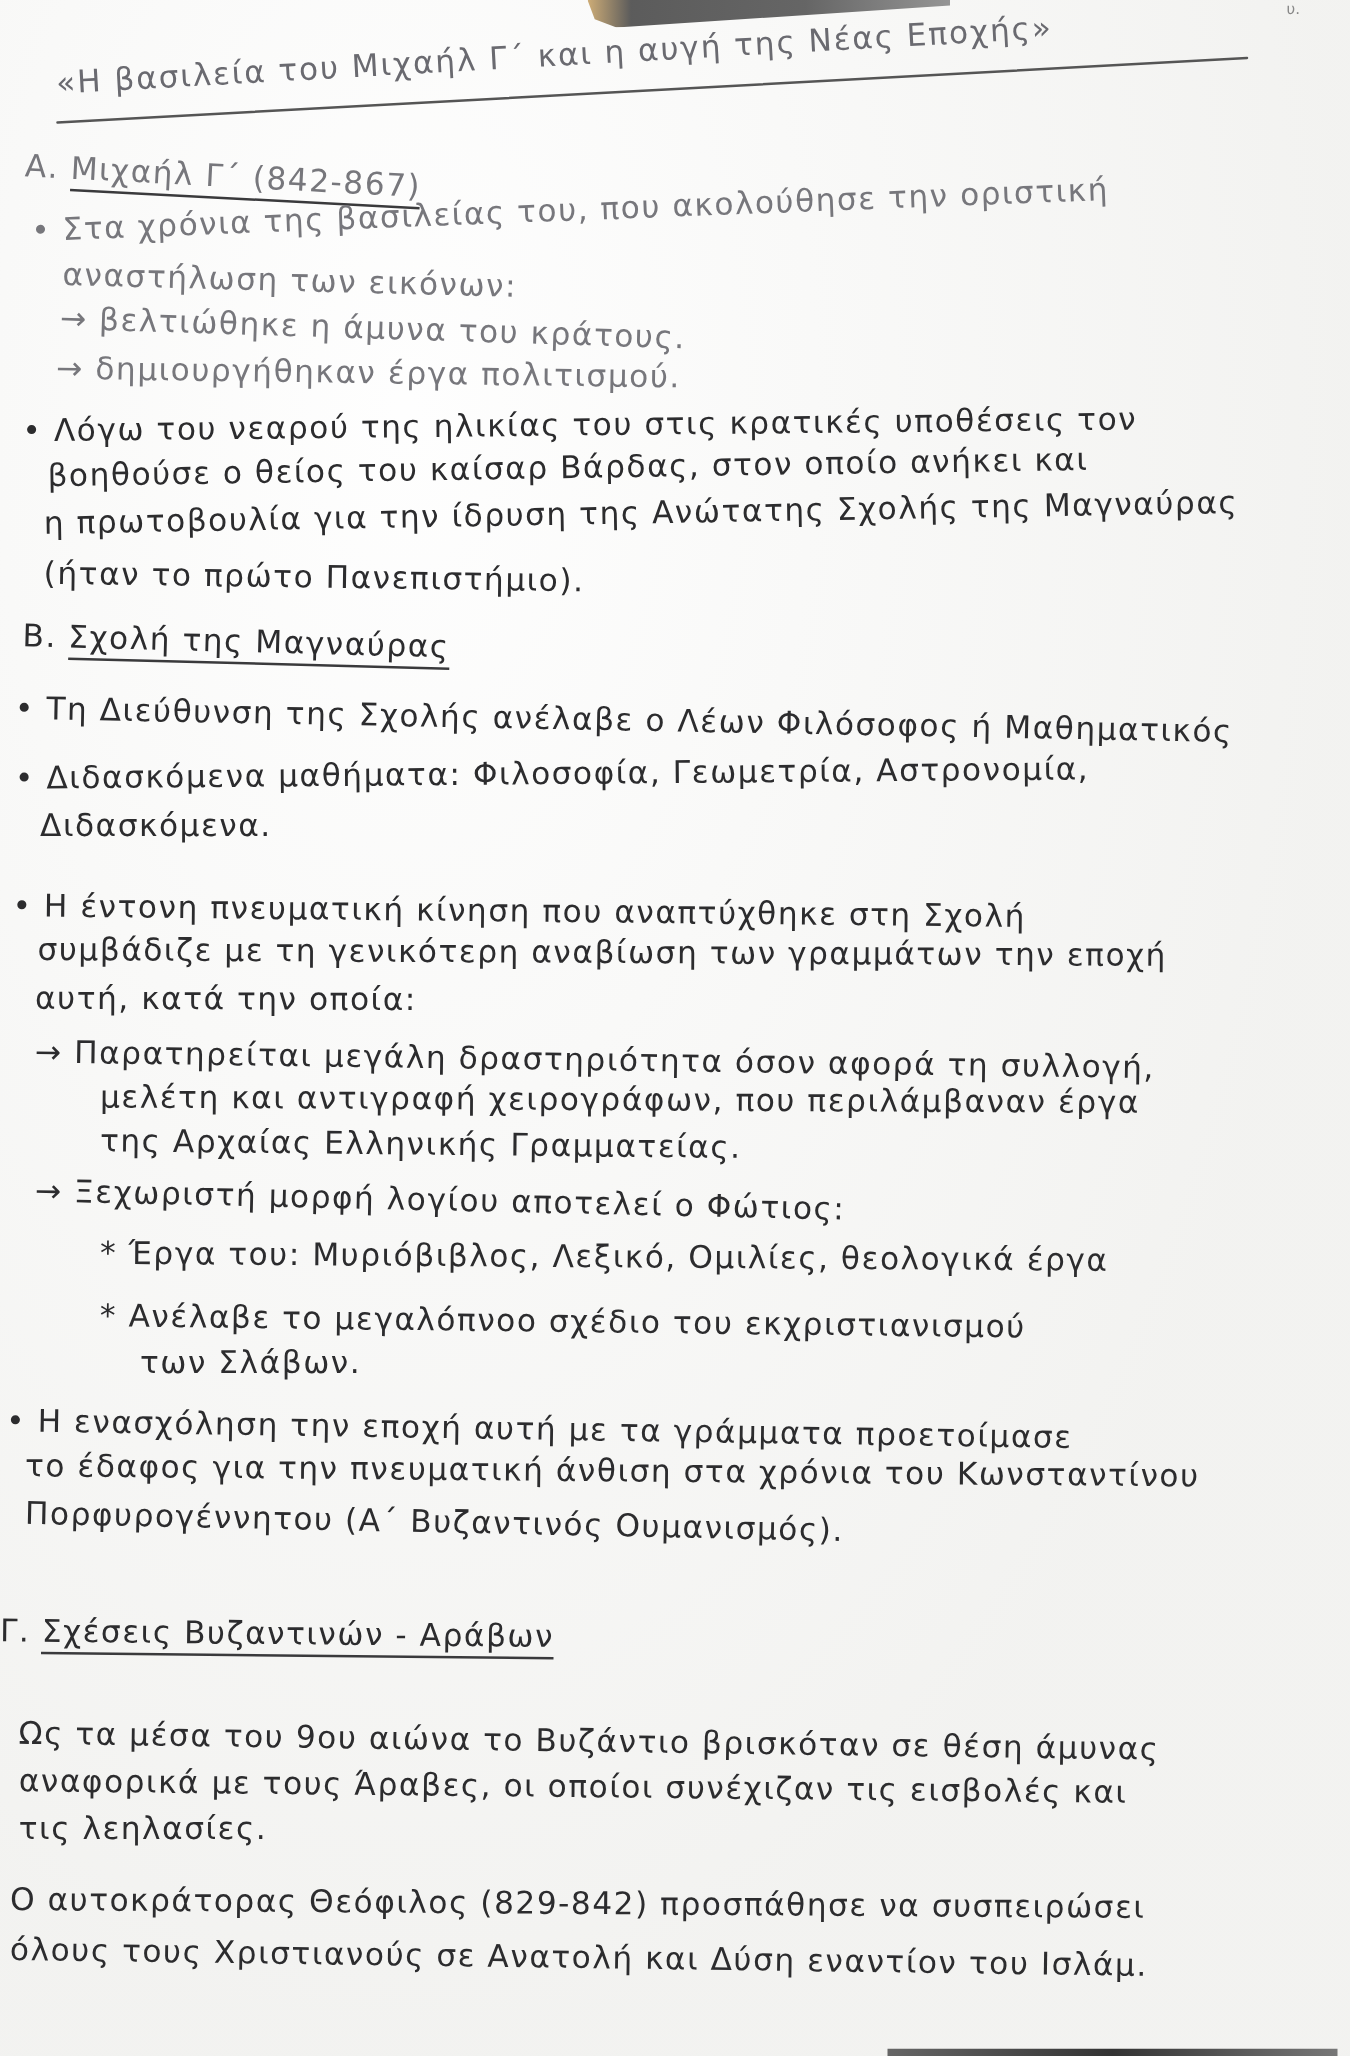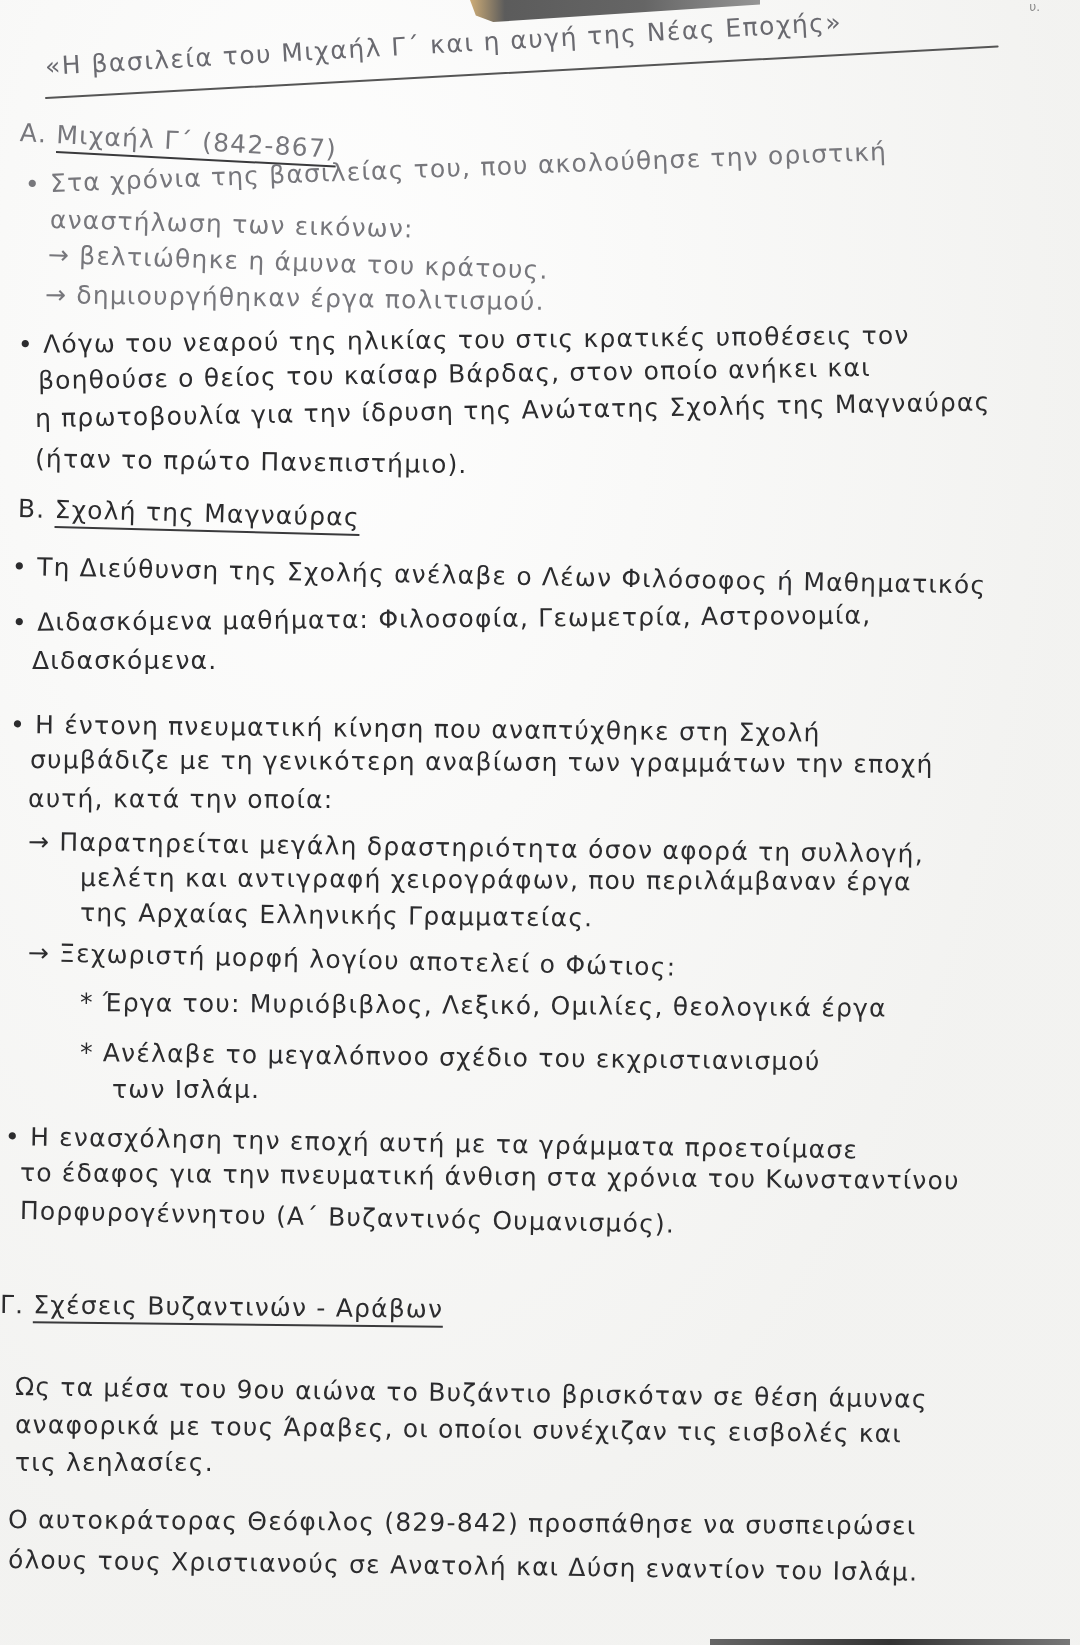--- a/index.html
+++ b/index.html
@@ -83,21 +83,21 @@
 <div class="line" style="left:32px; top:646px;">Διδασκόμενα.</div>
 <div class="line" style="left:10px; top:710px; transform: rotate(0.6deg);">• Η έντονη πνευματική κίνηση που αναπτύχθηκε στη Σχολή</div>
 <div class="line" style="left:30px; top:745px; transform: rotate(0.3deg);">συμβάδιζε με τη γενικότερη αναβίωση των γραμμάτων την εποχή</div>
 <div class="line" style="left:28px; top:784px; transform: rotate(0.2deg);">αυτή, κατά την οποία:</div>
 <div class="line" style="left:28px; top:827px; transform: rotate(0.8deg);">→ Παρατηρείται μεγάλη δραστηριότητα όσον αφορά τη συλλογή,</div>
 <div class="line" style="left:80px; top:863px; transform: rotate(0.3deg);">μελέτη και αντιγραφή χειρογράφων, που περιλάμβαναν έργα</div>
 <div class="line" style="left:80px; top:898px; transform: rotate(0.6deg);">της Αρχαίας Ελληνικής Γραμματείας.</div>
 <div class="line" style="left:28px; top:938px; transform: rotate(1.3deg);">→ Ξεχωριστή μορφή λογίου αποτελεί ο Φώτιος:</div>
 <div class="line" style="left:80px; top:988px; transform: rotate(0.4deg);">* Έργα του: Μυριόβιβλος, Λεξικό, Ομιλίες, θεολογικά έργα</div>
 <div class="line" style="left:80px; top:1038px; transform: rotate(0.7deg);">* Ανέλαβε το μεγαλόπνοο σχέδιο του εκχριστιανισμού</div>
-<div class="line" style="left:112px; top:1075px;">των Ισλάμ.</div>
+<div class="line" style="left:112px; top:1075px;">των Σλάβων.</div>
 <div class="line" style="left:5px; top:1122px; transform: rotate(0.9deg);">• Η ενασχόληση την εποχή αυτή με τα γράμματα προετοίμασε</div>
 <div class="line" style="left:20px; top:1158px; transform: rotate(0.5deg);">το έδαφος για την πνευματική άνθιση στα χρόνια του Κωνσταντίνου</div>
 <div class="line" style="left:20px; top:1196px; transform: rotate(1.2deg);">Πορφυρογέννητου (Α΄ Βυζαντινός Ουμανισμός).</div>
 
 <div class="line" style="left:0px; top:1290px; transform: rotate(0.6deg);">
   <span>Γ.</span>
   <span class="u">Σχέσεις Βυζαντινών - Αράβων</span>
 </div>
 <div class="line" style="left:15px; top:1372px; transform: rotate(0.8deg);">Ως τα μέσα του 9ου αιώνα το Βυζάντιο βρισκόταν σε θέση άμυνας</div>
 <div class="line" style="left:15px; top:1410px; transform: rotate(0.6deg);">αναφορικά με τους Άραβες, οι οποίοι συνέχιζαν τις εισβολές και</div>

